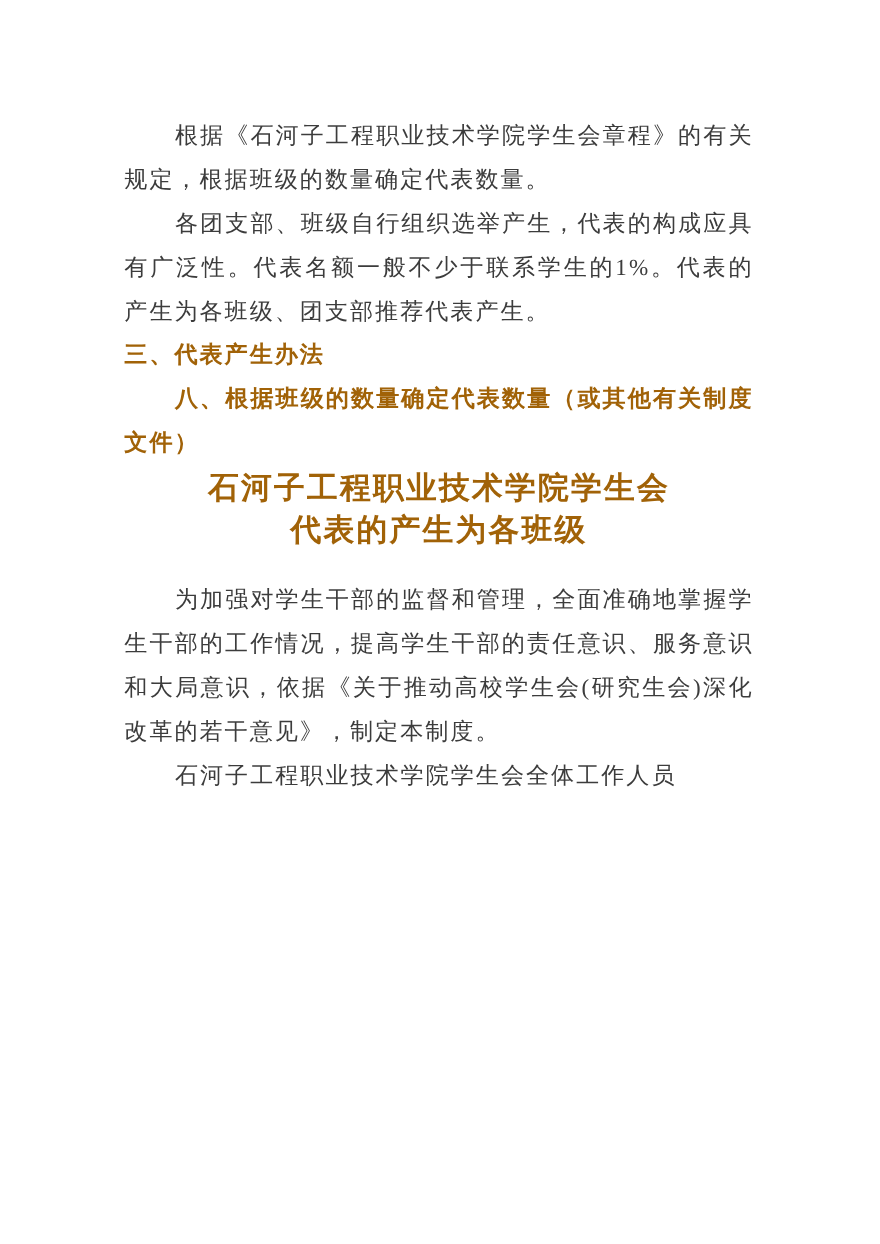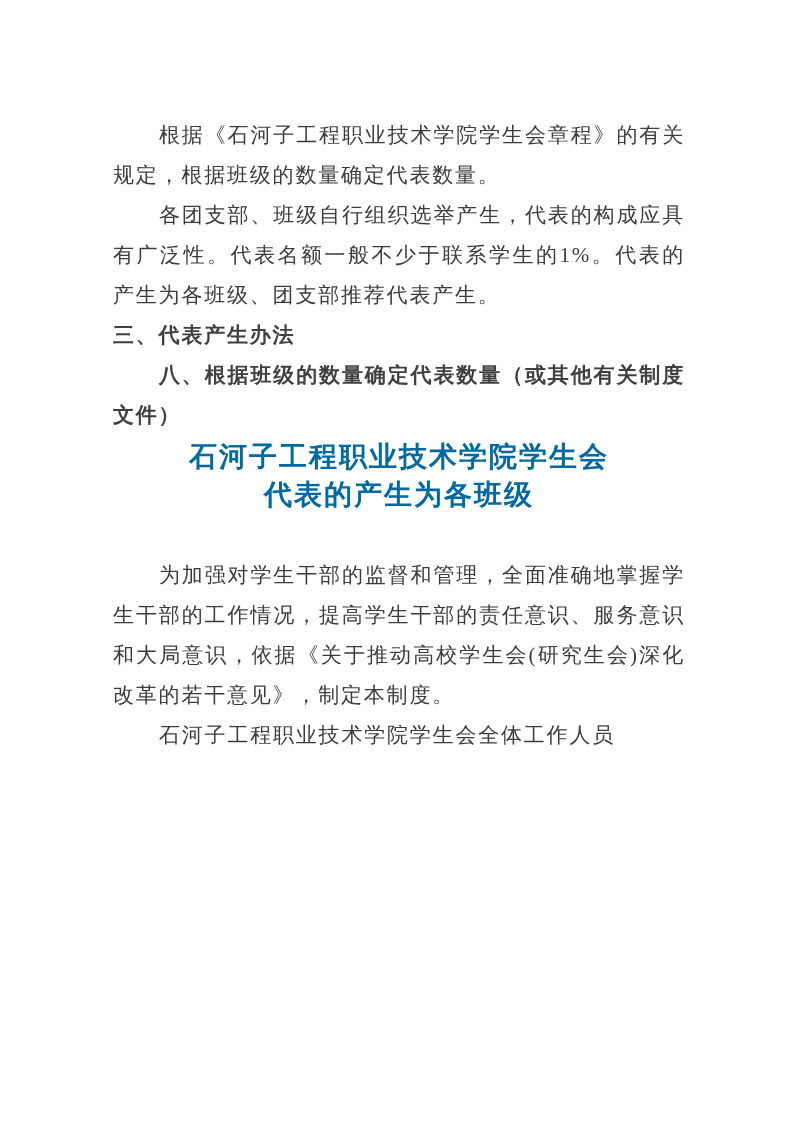--- a/index.html
+++ b/index.html
@@ -10,21 +10,21 @@
   .page {
     position: relative;
     width: 800px;
     height: 1131px;
     background: #ffffff;
     overflow: hidden;
   }
   .content {
     position: absolute;
     left: 113px;
-    top: 12px;
+    top: 0;
     width: 572px;
     padding-top: 103px;
   }
   .para, .heading, .heading-flush {
     margin: 0;
     font-size: 21px;
     line-height: 40px;
     letter-spacing: 1.8px;
     text-align: justify;
     text-justify: inter-character;
@@ -32,29 +32,29 @@
   }
   .para {
     font-family: "Liberation Serif", "DejaVu Serif", serif;
     font-weight: 400;
     color: #3c3c3c;
     text-indent: 46px;
   }
   .heading, .heading-flush {
     font-family: "Liberation Sans", "DejaVu Sans", sans-serif;
     font-weight: 700;
-    color: #404040;
+    color: #a16207;
   }
   .heading { text-indent: 46px; }
   .heading-flush { text-indent: 0; }
   .doc-title {
-    margin: 3px 0 41px 0;
+    margin: 3px 0 23px 0;
     font-family: "Liberation Serif", "DejaVu Serif", serif;
     font-weight: 700;
-    color: #0369a1;
+    color: #a16207;
     font-size: 28px;
     line-height: 38px;
     letter-spacing: 2px;
     text-align: center;
   }
   .doc-title .title-line {
     display: block;
   }
 </style>
 </head>

